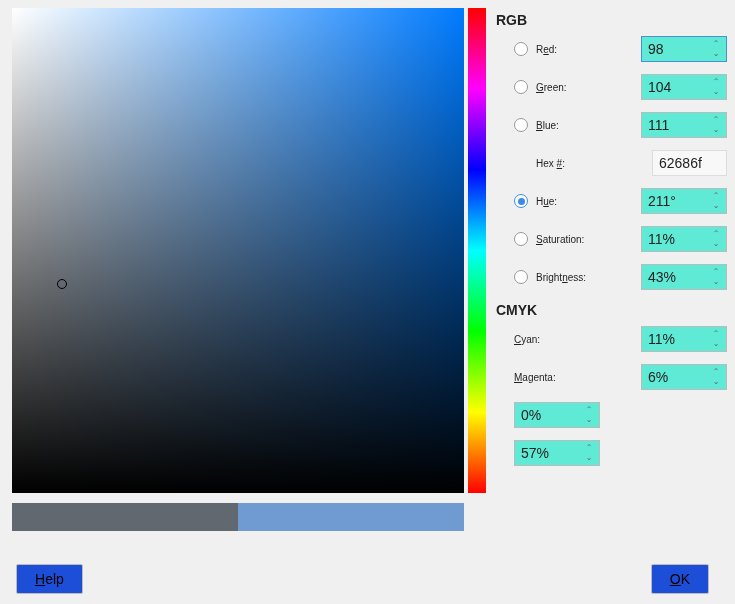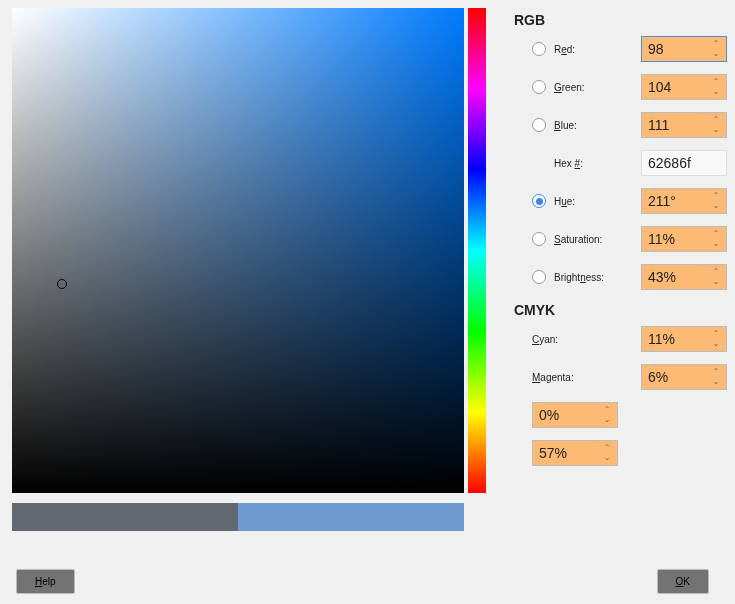--- a/index.html
+++ b/index.html
@@ -10,21 +10,21 @@
     font-size: 14px;
     background: #f0f0f0;
     width: 735px;
     height: 604px;
     position: relative;
     color: #222;
   }
   .main {
     display: flex;
     padding: 8px 8px 0 12px;
-    gap: 24px;
+    gap: 6px;
   }
   .left-col {
     display: flex;
     flex-direction: column;
   }
   .picker-row {
     display: flex;
     gap: 4px;
   }
   .sv-field {
@@ -120,21 +120,21 @@
   }
   .label {
     flex: 1;
     font-size: 10px;
   }
   .label .ul { text-decoration: underline; }
   .spin {
     width: 86px;
     height: 26px;
     border: 1px solid #bbb;
-    background: #fdba74;
+    background: #5eead4;
     display: flex;
     align-items: center;
     font-size: 14px;
     position: relative;
   }
   .spin.focused {
     border-color: #4a90d9;
   }
   .spin .val {
     flex: 1;
@@ -145,42 +145,42 @@
     display: flex;
     flex-direction: column;
     align-items: center;
     gap: 2px;
     color: #666;
     font-size: 8px;
     line-height: 8px;
     padding-right: 4px;
   }
   .hex-input {
-    width: 86px;
+    width: 75px;
     height: 26px;
     border: 1px solid #ddd;
     background: #f8f8f8;
     padding: 0 6px;
     display: flex;
     align-items: center;
     font-size: 14px;
   }
   .button-bar {
     position: absolute;
     bottom: 10px;
     left: 0;
     right: 0;
     display: flex;
     padding: 0 16px;
   }
   .btn {
     border: 1px solid #bbb;
-    background: #737373;
+    background: #1d4ed8;
     padding: 6px 18px;
-    font-size: 10px;
+    font-size: 14px;
     cursor: pointer;
     border-radius: 2px;
     margin-top: 35px;
   }
   .btn .ul { text-decoration: underline; }
   .spacer { flex: 1; }
 </style>
 </head>
 <body>
 

